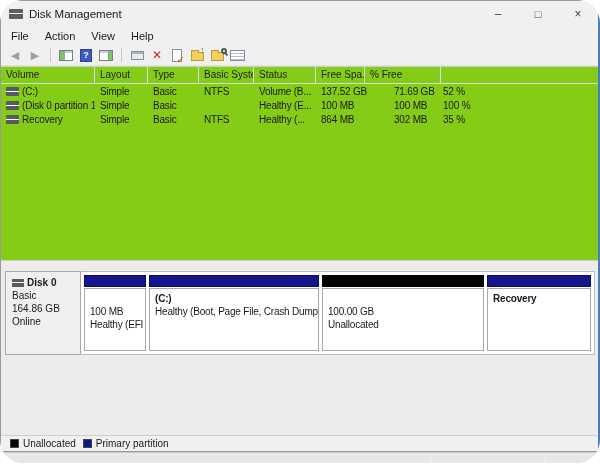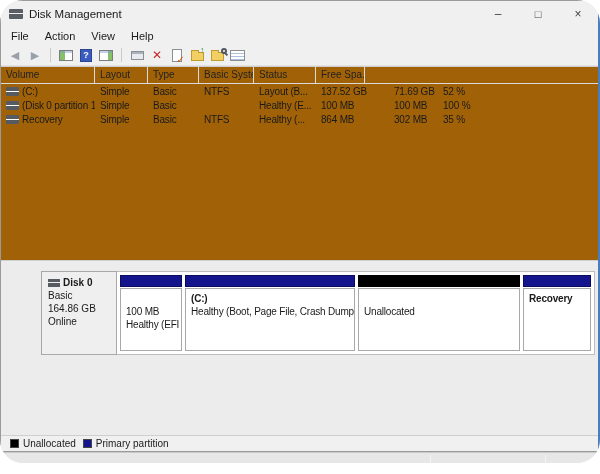--- a/index.html
+++ b/index.html
@@ -40,37 +40,37 @@
   .folder::before{content:"";position:absolute;left:-1px;top:-3px;width:6px;height:2px;
        background:#f2cf63;border:1px solid #bf9b30;border-bottom:none;}
   .folder .up{position:absolute;right:-2px;top:-7px;color:#2e9e3a;font-size:9px;font-weight:bold;line-height:1;}
   .folder .mag{position:absolute;right:-4px;top:-5px;width:6px;height:6px;border:2px solid #50565e;
        border-radius:50%;background:rgba(255,255,255,.7);box-sizing:border-box;}
   .folder .mag::after{content:"";position:absolute;right:-3px;bottom:-3px;width:4px;height:2px;
        background:#50565e;transform:rotate(45deg);}
   .details-ico{width:15px;height:11px;border:1px solid #8a8f94;box-sizing:border-box;background-color:#fff;
        background-image:repeating-linear-gradient(to bottom,transparent 0 2px,#a9c0e0 2px 3px);}
   
-  .listview{height:193px;flex:none;background:#a16207;border-top:1px solid #cfcfcf;border-bottom:1px solid #cfcfcf;
+  .listview{height:193px;flex:none;background:#84cc16;border-top:1px solid #cfcfcf;border-bottom:1px solid #cfcfcf;
        overflow:hidden;}
   .thead{display:flex;height:16px;border-bottom:1px solid #dadada;color:#222;}
   .th{box-sizing:border-box;border-right:1px solid #dadada;padding:2px 0 0 5px;font-size:10px;
        white-space:nowrap;overflow:hidden;}
   .c0{width:94px}.c1{width:53px}.c2{width:51px}.c3{width:55px}.c4{width:62px}.c5{width:73px}.c6{width:49px}.c7{width:76px}
   .th.filler{flex:1;border-right:none;}
   .tr{display:flex;height:14px;align-items:center;font-size:10px;color:#1a1a1a;letter-spacing:-0.2px;}
   .td{box-sizing:border-box;padding-left:5px;white-space:nowrap;overflow:hidden;}
   .vol-cell{display:flex;align-items:center;gap:3px;}
   .vol-ico{width:13px;height:9px;flex:none;border-radius:1px;
        background:linear-gradient(#565b61 0 4px,#fff 4px 5px,#565b61 5px);}
   
   .bottompane{flex:1;background:#ececec;position:relative;}
   .disk-row{position:absolute;left:4px;right:3px;top:10px;height:84px;display:flex;}
   .disklabel{width:76px;flex:none;background:#efefef;border:1px solid #a8a8a8;box-sizing:border-box;
-       padding:4px 5px 0 6px;font-size:10px;line-height:13px;color:#1a1a1a;z-index:1;margin-left:36px;}
+       padding:4px 5px 0 6px;font-size:10px;line-height:13px;color:#1a1a1a;z-index:1;}
   .disklabel .dname{font-weight:bold;white-space:nowrap;}
   .dsk-ico{display:inline-block;width:12px;height:8px;margin-right:3px;vertical-align:-1px;
        background:linear-gradient(#565b61 0 3px,transparent 3px 4px,#565b61 4px);}
   .parts{flex:1;display:flex;gap:3px;background:#fff;border:1px solid #bdbdbd;border-left:none;
        box-sizing:border-box;padding:3px;}
   .pblock{display:flex;flex-direction:column;box-sizing:border-box;min-width:0;}
   .p-efi{width:62px;flex:none}.p-c{width:170px;flex:none}.p-un{width:162px;flex:none}.p-rec{flex:1}
   .pbar{height:12px;flex:none;background:#14148c;border:1px solid #0c0c5e;box-sizing:border-box;}
   .pbar.unalloc{background:#000;border-color:#000;}
   .pbox{flex:1;margin-top:1px;background:#fff;border:1px solid #a9a9a9;box-sizing:border-box;
@@ -154,32 +154,33 @@
     </div>
 
     <div class="listview">
       <div class="thead">
         <div class="th c0">Volume</div>
         <div class="th c1">Layout</div>
         <div class="th c2">Type</div>
         <div class="th c3">Basic System</div>
         <div class="th c4">Status</div>
         <div class="th c6">Free Spa...</div>
+        <div class="th c7">% Free</div>
         <div class="th filler"></div>
       </div>
 
       <div class="tr">
         <div class="td c0 vol-cell">
             <span class="vol-ico"></span>
             <span>(C:)</span>
           </div>
         <div class="td c1">Simple</div>
         <div class="td c2">Basic</div>
         <div class="td c3">NTFS</div>
-        <div class="td c4">Layout (B...</div>
+        <div class="td c4">Volume (B...</div>
         <div class="td c5">137.52 GB</div>
         <div class="td c6">71.69 GB</div>
         <div class="td c7">52 %</div>
       </div>
 
       <div class="tr">
         <div class="td c0 vol-cell">
             <span class="vol-ico"></span>
             <span>(Disk 0 partition 1)</span>
           </div>
@@ -228,20 +229,21 @@
             <div class="pbar"></div>
             <div class="pbox">
               <div class="t1">(C:)</div>
               <div>Healthy (Boot, Page File, Crash Dump,</div>
             </div>
           </div>
           <div class="pblock p-un">
             <div class="pbar unalloc"></div>
             <div class="pbox">
               <div class="t1"></div>
+              <div>100.00 GB</div>
               <div>Unallocated</div>
             </div>
           </div>
           <div class="pblock p-rec">
             <div class="pbar"></div>
             <div class="pbox">
               <div class="t1">Recovery</div>
             </div>
           </div>
         </div>

